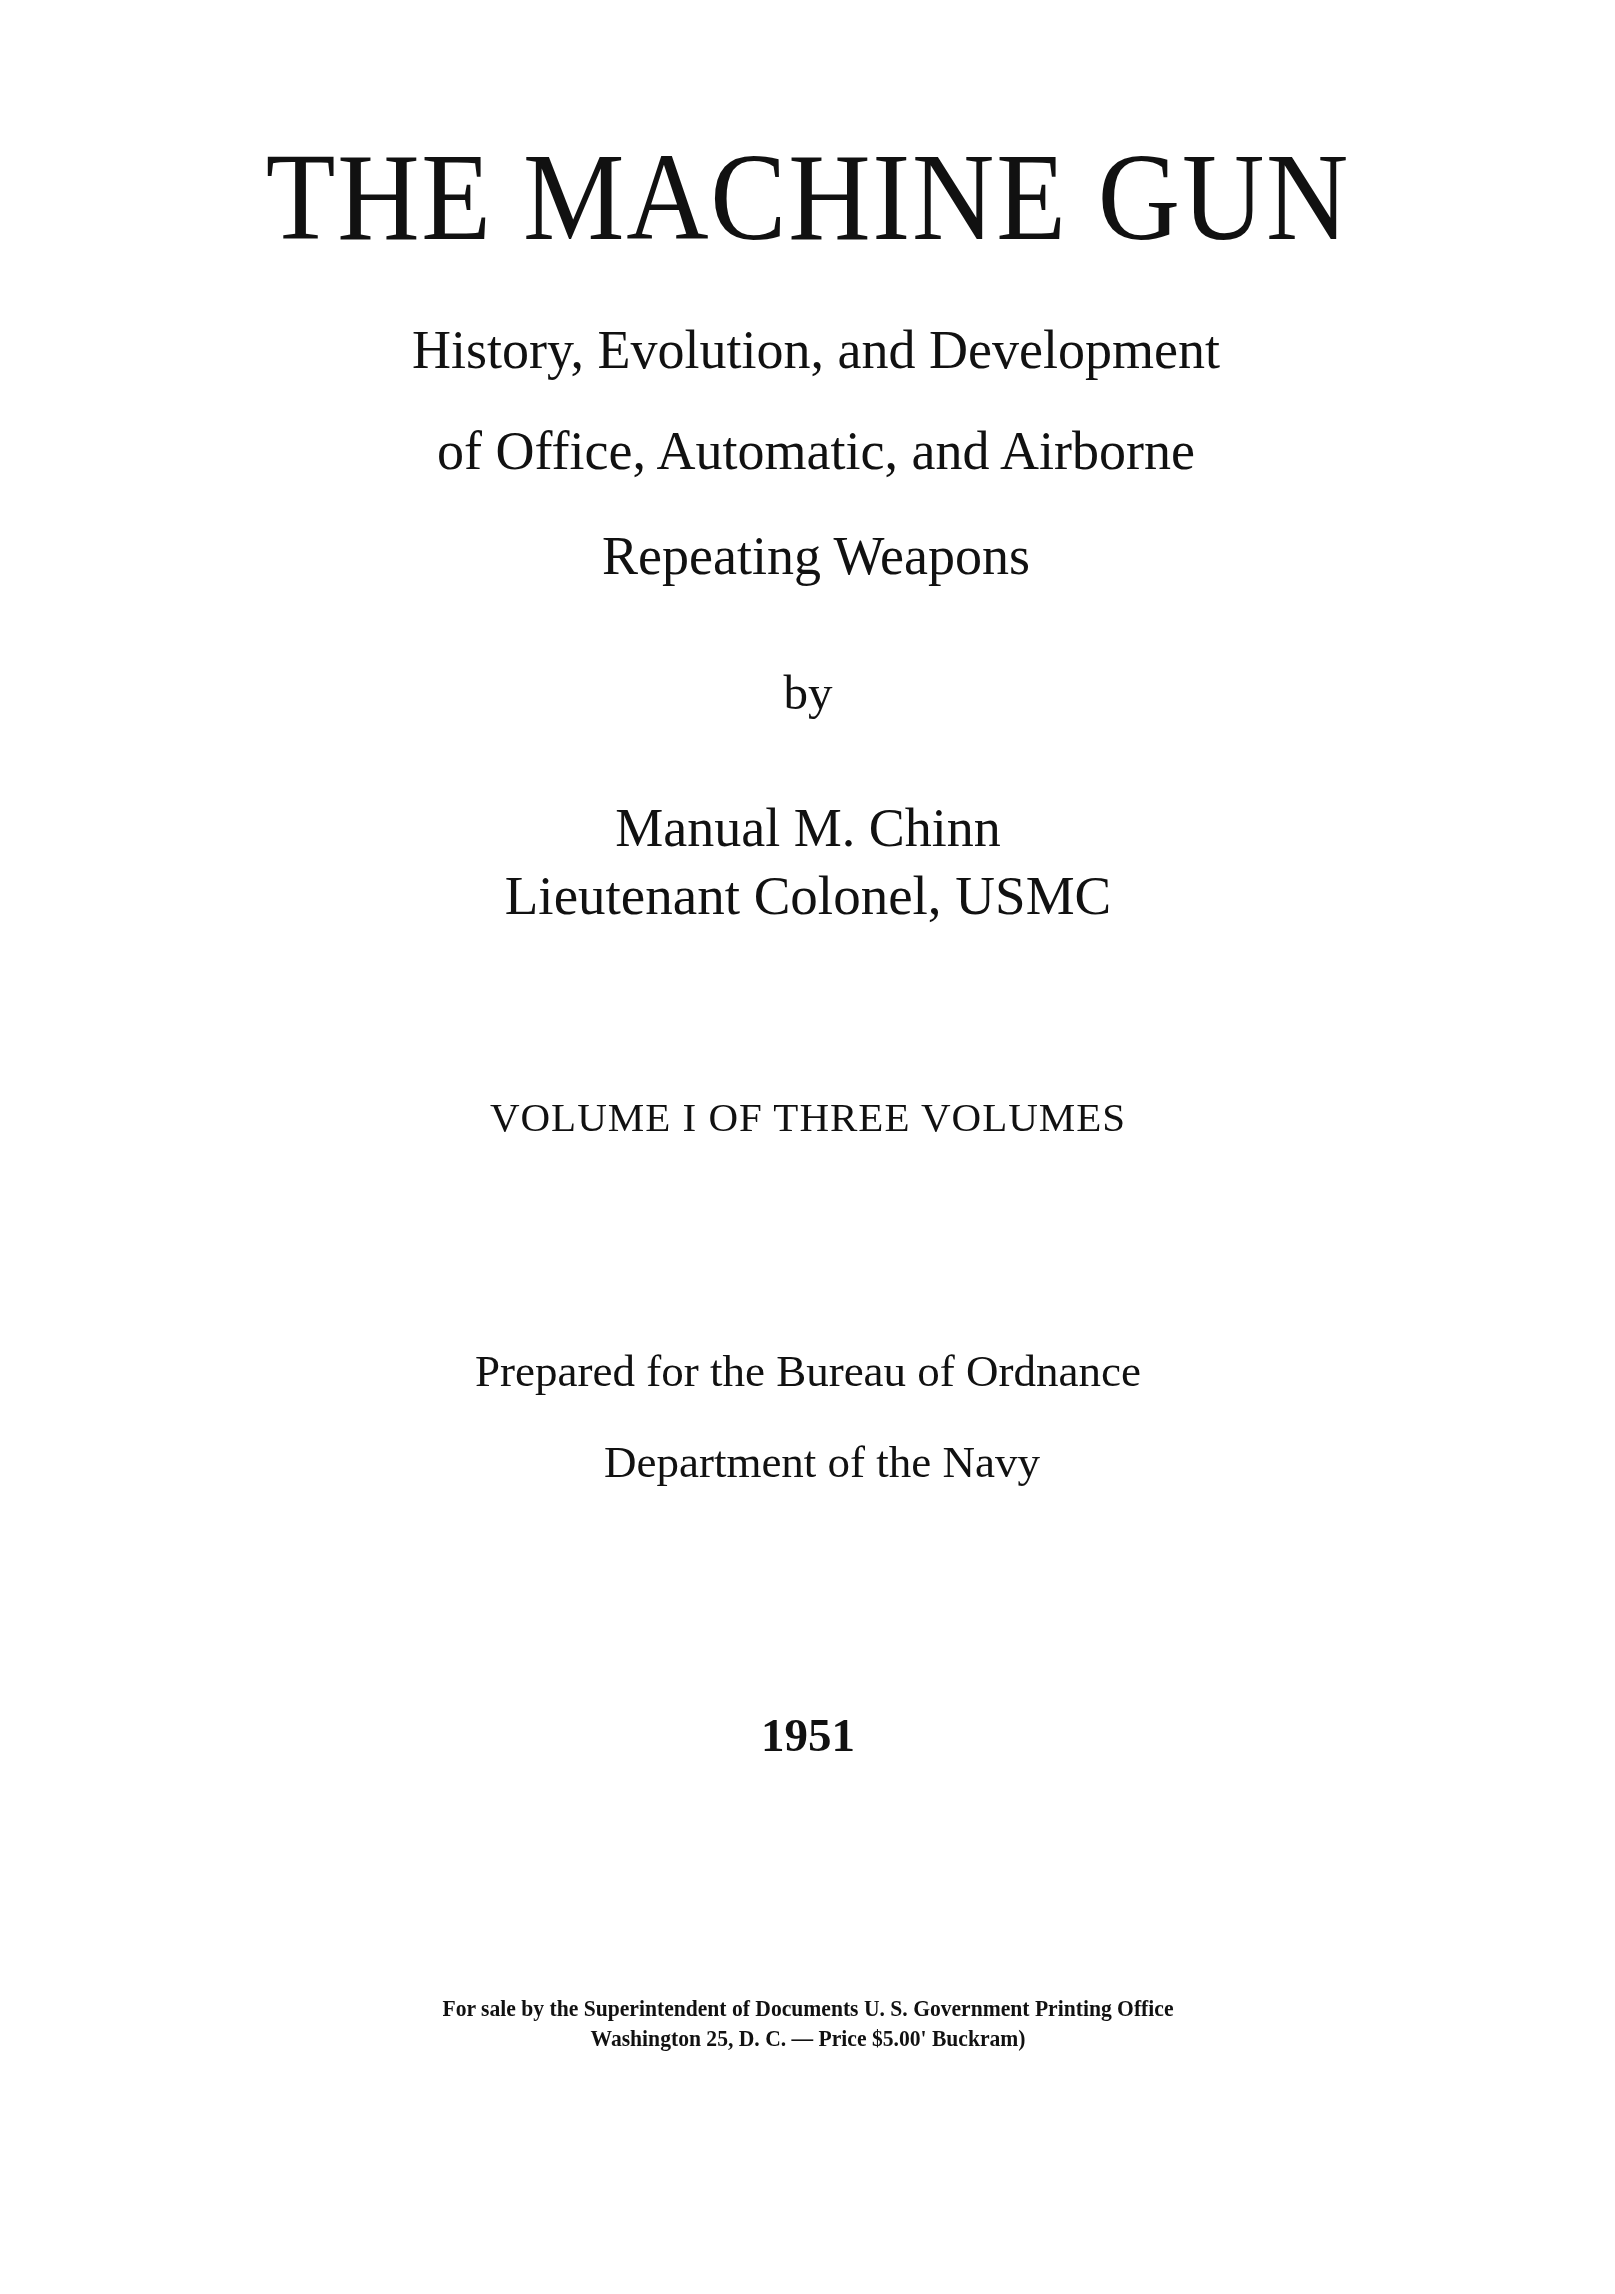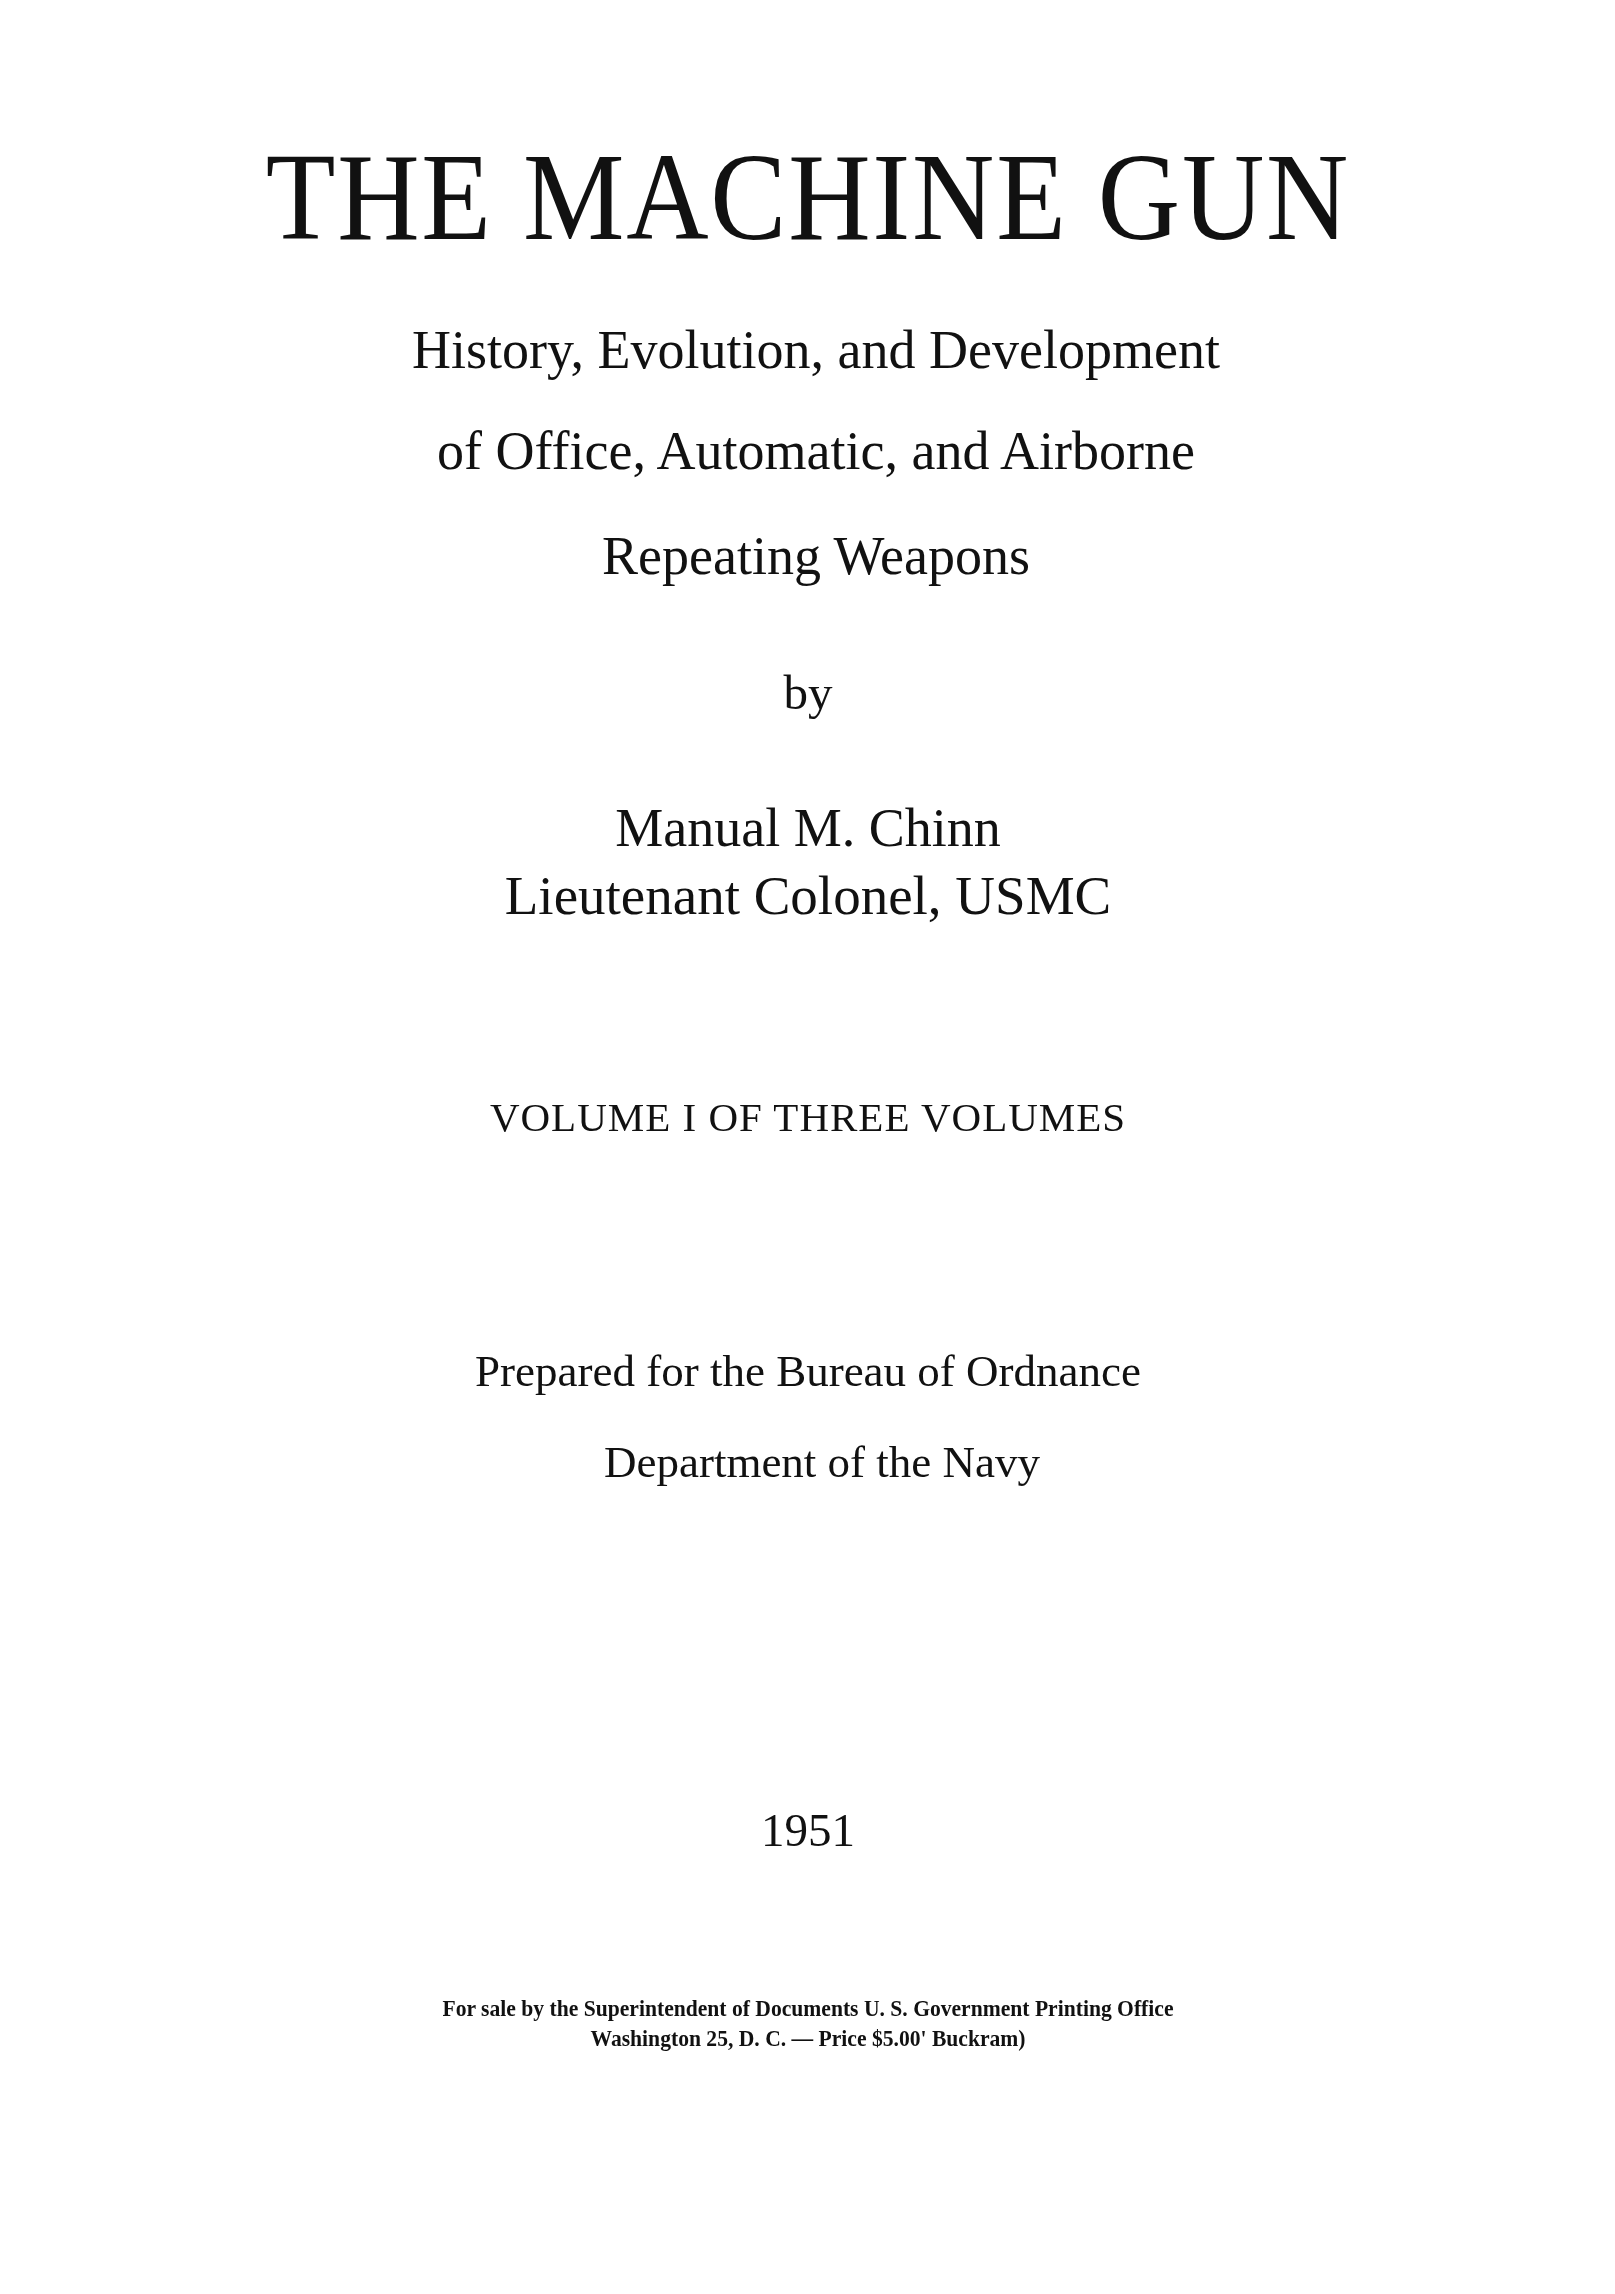--- a/index.html
+++ b/index.html
@@ -57,23 +57,23 @@
     .prepared {
       top: 1349px;
       font-size: 45px;
     }
     .dept {
       top: 1440px;
       font-size: 45px;
       padding-left: 14px;
     }
     .year {
-      top: 1807px;
+      top: 1712px;
       font-size: 47px;
-      font-weight: normal;
+      font-weight: bold;
     }
     .footer {
       font-size: 24px;
       font-weight: bold;
       transform: scaleX(0.9);
       transform-origin: center;
     }
     .foot1 { top: 1996px; }
     .foot2 { top: 2026px; }
   </style>

